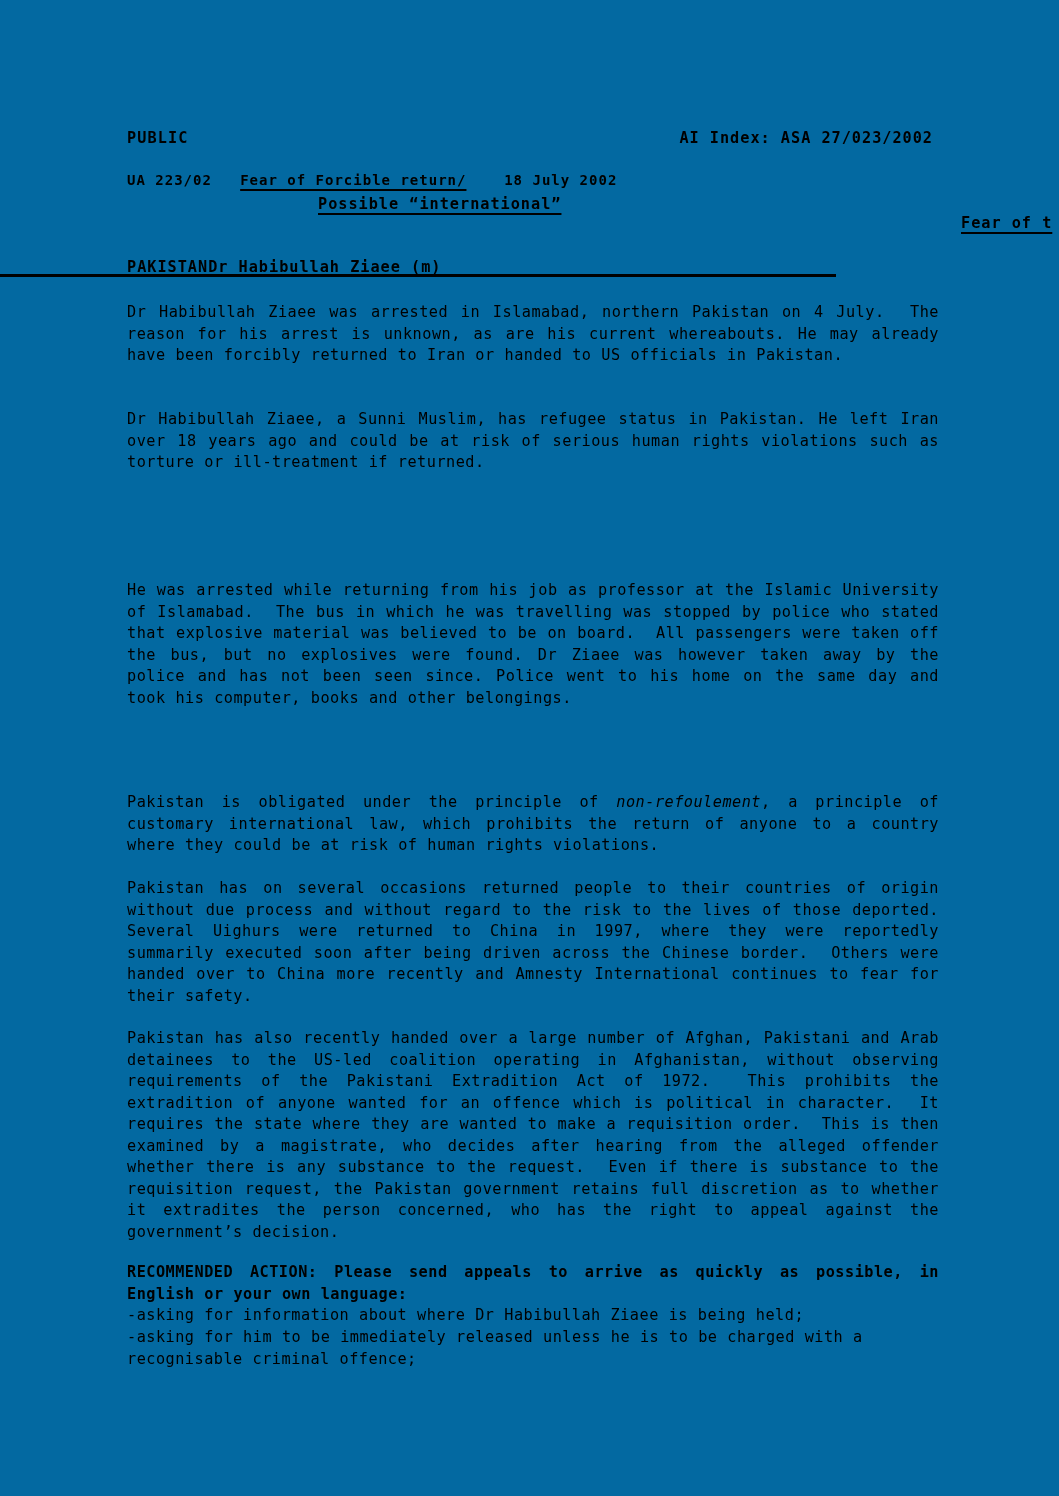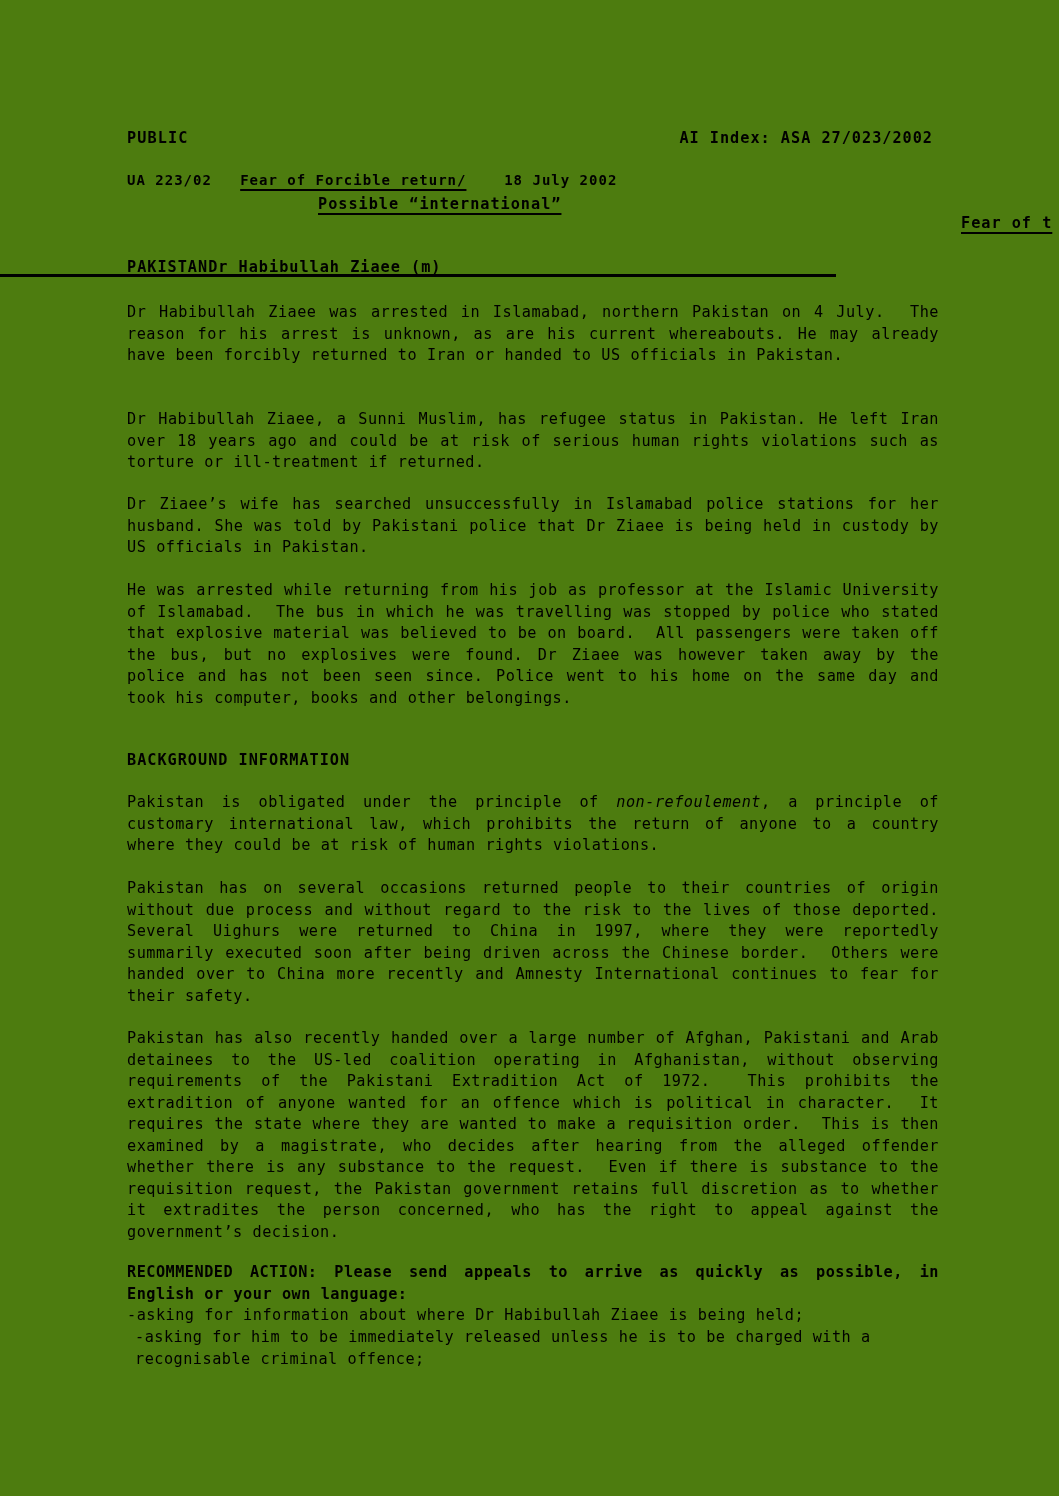--- a/index.html
+++ b/index.html
@@ -10,21 +10,21 @@
   }
   body {
     font-family: "DejaVu Sans Mono", "Liberation Mono", monospace;
     color: #000000;
     -webkit-font-smoothing: none;
   }
   .page {
     position: relative;
     width: 1059px;
     height: 1496px;
-    background: #4d7c0f;
+    background: #0369a1;
     overflow: hidden;
   }
   
   .mono {
     font-family: "DejaVu Sans Mono", "Liberation Mono", monospace;
     font-size: 15.2px;
     line-height: 21.6px;
     letter-spacing: 0.55px;
     white-space: pre-wrap;
   }
@@ -142,27 +142,25 @@
 
   <div class="ua-line2 mono">Possible “international”</div>
 
   <div class="running-head mono">Fear of t</div>
 
   <div class="country-line mono">PAKISTANDr Habibullah Ziaee (m)</div>
   <div class="rule"></div>
 
   <div class="para mono" style="top:302px;">Dr Habibullah Ziaee was arrested in Islamabad, northern Pakistan on 4 July.  The reason for his arrest is unknown, as are his current whereabouts. He may already have been forcibly returned to Iran or handed to US officials in Pakistan.</div>
   <div class="para mono" style="top:409px;">Dr Habibullah Ziaee, a Sunni Muslim, has refugee status in Pakistan. He left Iran over 18 years ago and could be at risk of serious human rights violations such as torture or ill-treatment if returned.</div>
-  <div class="para mono" style="top:494px;">Dr Ziaee’s wife has searched unsuccessfully in Islamabad police stations for her husband. She was told by Pakistani police that Dr Ziaee is being held in custody by US officials in Pakistan.</div>
   <div class="para mono" style="top:580px;">He was arrested while returning from his job as professor at the Islamic University of Islamabad.  The bus in which he was travelling was stopped by police who stated that explosive material was believed to be on board.  All passengers were taken off the bus, but no explosives were found. Dr Ziaee was however taken away by the police and has not been seen since. Police went to his home on the same day and took his computer, books and other belongings.</div>
 
-  <div class="sect-head mono" style="top:750px;">BACKGROUND INFORMATION</div>
 
   <div class="para mono" style="top:792px;"><span>Pakistan is obligated under the principle of </span><span class="ital">non-refoulement</span><span>, a principle of customary international law, which prohibits the return of anyone to a country where they could be at risk of human rights violations.</span></div>
 
   <div class="para mono" style="top:878px;">Pakistan has on several occasions returned people to their countries of origin without due process and without regard to the risk to the lives of those deported.  Several Uighurs were returned to China in 1997, where they were reportedly summarily executed soon after being driven across the Chinese border.  Others were handed over to China more recently and Amnesty International continues to fear for their safety.</div>
   <div class="para mono" style="top:1028px;">Pakistan has also recently handed over a large number of Afghan, Pakistani and Arab detainees to the US-led coalition operating in Afghanistan, without observing requirements of the Pakistani Extradition Act of 1972.  This prohibits the extradition of anyone wanted for an offence which is political in character.  It requires the state where they are wanted to make a requisition order.  This is then examined by a magistrate, who decides after hearing from the alleged offender whether there is any substance to the request.  Even if there is substance to the requisition request, the Pakistan government retains full discretion as to whether it extradites the person concerned, who has the right to appeal against the government’s decision.</div>
 
   <div class="para mono bold" style="top:1262px;">RECOMMENDED ACTION: Please send appeals to arrive as quickly as possible, in English or your own language:</div>
   <div class="para mono justify-off" style="top:1305px;">-asking for information about where Dr Habibullah Ziaee is being held;</div>
-  <div class="para mono justify-off" style="top:1327px;margin-left:8px;">-asking for him to be immediately released unless he is to be charged with a recognisable criminal offence;</div>
+  <div class="para mono justify-off" style="top:1327px;">-asking for him to be immediately released unless he is to be charged with a recognisable criminal offence;</div>
 
 </div>
 
 </body></html>

